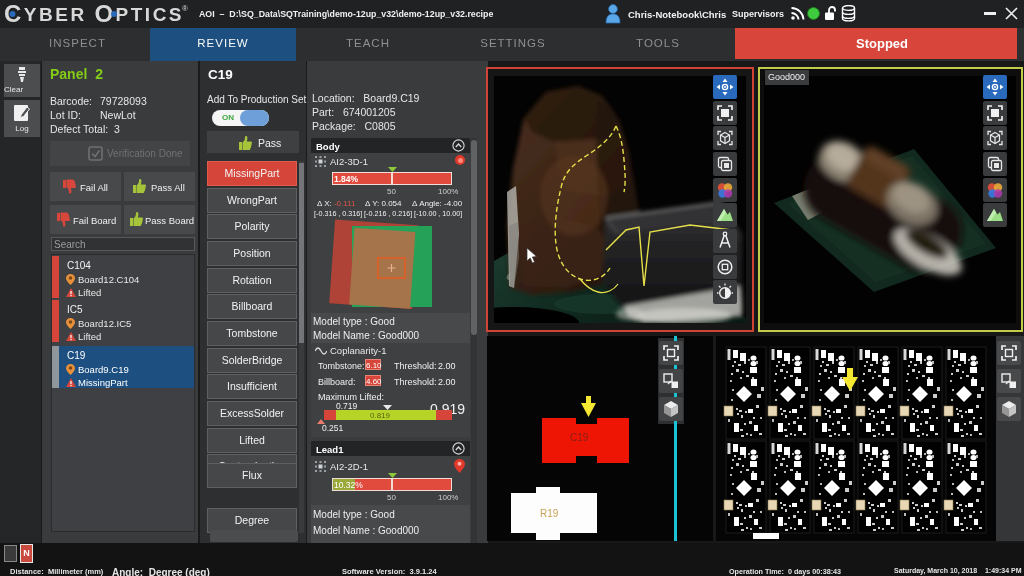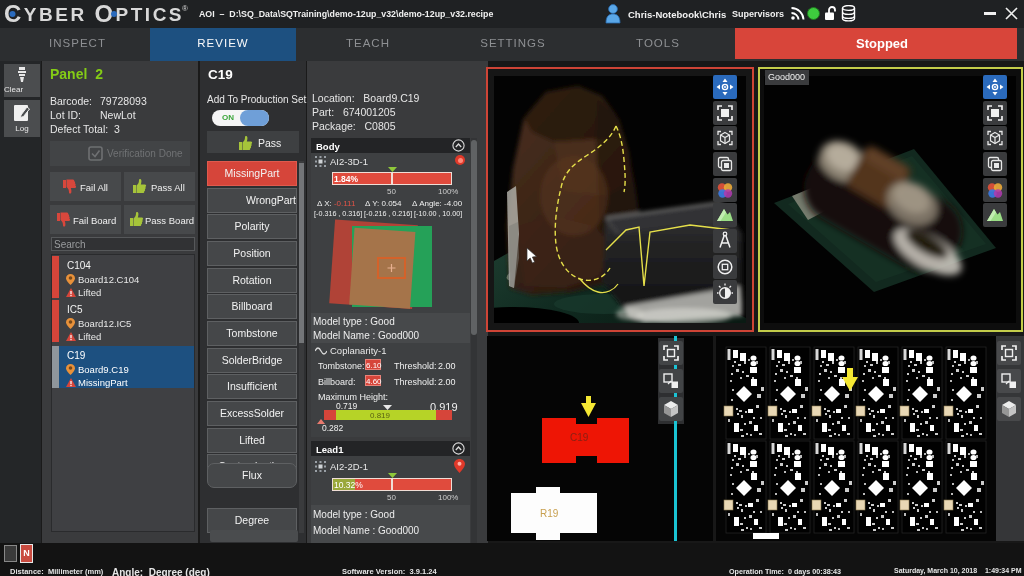--- a/index.html
+++ b/index.html
@@ -165,32 +165,32 @@
 <div class="abs" style="left:207px;top:131px;width:92px;height:22px;background:#3e4042;"></div>
 <svg class="abs" style="left:237px;top:134px;" width="16" height="17" viewBox="0 0 16 17">
     <use href="#thup"></use>
   </svg>
 <div class="abs" style="left:258px;top:137px;color:#f0f0f0;font-size:10.5px;">Pass</div>
 
 <style>
 .defb { position:absolute; left:207px; width:90px; height:25px; background:#454749; border:1px solid #5e6062; color:#f2f2f2; font-size:10.5px; text-align:center; line-height:23px; }
 </style>
 <div class="defb" style="top:161px;background:#d6453a;border-color:#e05a4e;">MissingPart</div>
-<div class="defb" style="top:188px;text-align:right;">WrongPart</div>
+<div class="defb" style="top:188px;">WrongPart</div>
 <div class="defb" style="top:214px;">Polarity</div>
 <div class="defb" style="top:241px;">Position</div>
 <div class="defb" style="top:268px;">Rotation</div>
 <div class="defb" style="top:294px;">Billboard</div>
 <div class="defb" style="top:321px;">Tombstone</div>
 <div class="defb" style="top:348px;">SolderBridge</div>
 <div class="defb" style="top:374px;">Insufficient</div>
 <div class="defb" style="top:401px;">ExcessSolder</div>
 <div class="defb" style="top:428px;">Lifted</div>
 <div class="defb" style="top:454px;">Contamination</div>
-<div class="defb" style="top:463px;border-radius:7px;">Flux</div>
+<div class="defb" style="top:463px;">Flux</div>
 <div class="defb" style="top:508px;">Degree</div>
 <div class="abs" style="left:299px;top:161px;width:5px;height:372px;background:#3a3b3d;"></div>
 <div class="abs" style="left:299px;top:163px;width:5px;height:180px;background:#737578;"></div>
 <div class="abs" style="left:210px;top:530px;width:88px;height:12px;background:#4a4c4e;border-radius:2px;"></div>
 
 <div class="abs" style="left:307px;top:61px;width:181px;height:482px;background:#3a3b3d;"></div>
 <div class="abs txt" style="left:312px;top:92px;">Location:&nbsp;&nbsp; Board9.C19</div>
 <div class="abs txt" style="left:312px;top:106px;">Part:&nbsp;&nbsp; 674001205</div>
 <div class="abs txt" style="left:312px;top:120px;">Package:&nbsp;&nbsp; C0805</div>
 
@@ -245,34 +245,34 @@
   </svg>
 <div class="abs" style="left:330px;top:345px;color:#e8e8e8;font-size:9.5px;">Coplanarity-1</div>
 <div class="abs" style="left:318px;top:361px;color:#f0f0f0;font-size:9px;">Tombstone:</div>
 <div class="abs" style="left:365px;top:359px;width:16px;height:11px;background:#d6453a;border:1px solid #e8837a;color:#fff;font-size:8px;text-align:center;line-height:11px;">6.10</div>
 <div class="abs" style="left:394px;top:361px;color:#f0f0f0;font-size:9px;">Threshold:</div>
 <div class="abs" style="left:438px;top:361px;color:#f0f0f0;font-size:9px;">2.00</div>
 <div class="abs" style="left:318px;top:377px;color:#f0f0f0;font-size:9px;">Billboard:</div>
 <div class="abs" style="left:365px;top:375px;width:16px;height:11px;background:#d6453a;border:1px solid #e8837a;color:#fff;font-size:8px;text-align:center;line-height:11px;">4.60</div>
 <div class="abs" style="left:394px;top:377px;color:#f0f0f0;font-size:9px;">Threshold:</div>
 <div class="abs" style="left:438px;top:377px;color:#f0f0f0;font-size:9px;">2.00</div>
-<div class="abs" style="left:318px;top:392px;color:#f0f0f0;font-size:9px;">Maximum Height:</div>
+<div class="abs" style="left:318px;top:392px;color:#f0f0f0;font-size:9px;">Maximum Lifted:</div>
 <div class="abs" style="left:336px;top:401px;color:#f0f0f0;font-size:8.5px;">0.719</div>
-<div class="abs" style="left:430px;top:401px;color:#f0f0f0;font-size:11px;">0.919</div>
+<div class="abs" style="left:430px;top:401px;color:#f0f0f0;font-size:14px;">0.919</div>
 <svg class="abs" style="left:383px;top:405px;" width="9" height="5" viewBox="0 0 9 5">
     <path d="M0 0 h9 l-4.5 5 Z" fill="#e8e8e8"></path>
   </svg>
 <div class="abs" style="left:324px;top:410px;width:128px;height:10px;background:#b6d327;"></div>
 <div class="abs" style="left:324px;top:410px;width:12px;height:10px;background:#d6453a;"></div>
 <div class="abs" style="left:436px;top:410px;width:16px;height:10px;background:#d6453a;"></div>
 <div class="abs" style="left:370px;top:411px;color:#5a6214;font-size:8px;">0.819</div>
 <svg class="abs" style="left:317px;top:419px;" width="8" height="5" viewBox="0 0 8 5">
     <path d="M0 5 L4 0 L8 5 Z" fill="#e87a6e"></path>
   </svg>
-<div class="abs" style="left:322px;top:423px;color:#f0f0f0;font-size:8.5px;">0.282</div>
+<div class="abs" style="left:322px;top:423px;color:#f0f0f0;font-size:8.5px;">0.251</div>
 
 <div class="abs" style="left:311px;top:441px;width:159px;height:102px;background:#3e4042;"></div>
 <div class="abs" style="left:311px;top:441px;width:159px;height:15px;background:#232426;"></div>
 <div class="abs" style="left:316px;top:444px;color:#fff;font-size:9.5px;font-weight:bold;">Lead1</div>
 <svg class="abs" style="left:452px;top:442px;" width="13" height="13" viewBox="0 0 13 13">
   <circle cx="6.5" cy="6.5" r="5.6" fill="none" stroke="#dadada" stroke-width="1.1"></circle>
   <path d="M3.8 8 L6.5 5 L9.2 8" stroke="#dadada" stroke-width="1.3" fill="none"></path>
 </svg>
 <svg class="abs" style="left:315px;top:461px;" width="11" height="11" viewBox="0 0 11 11">
     <use href="#aiicon"></use>

